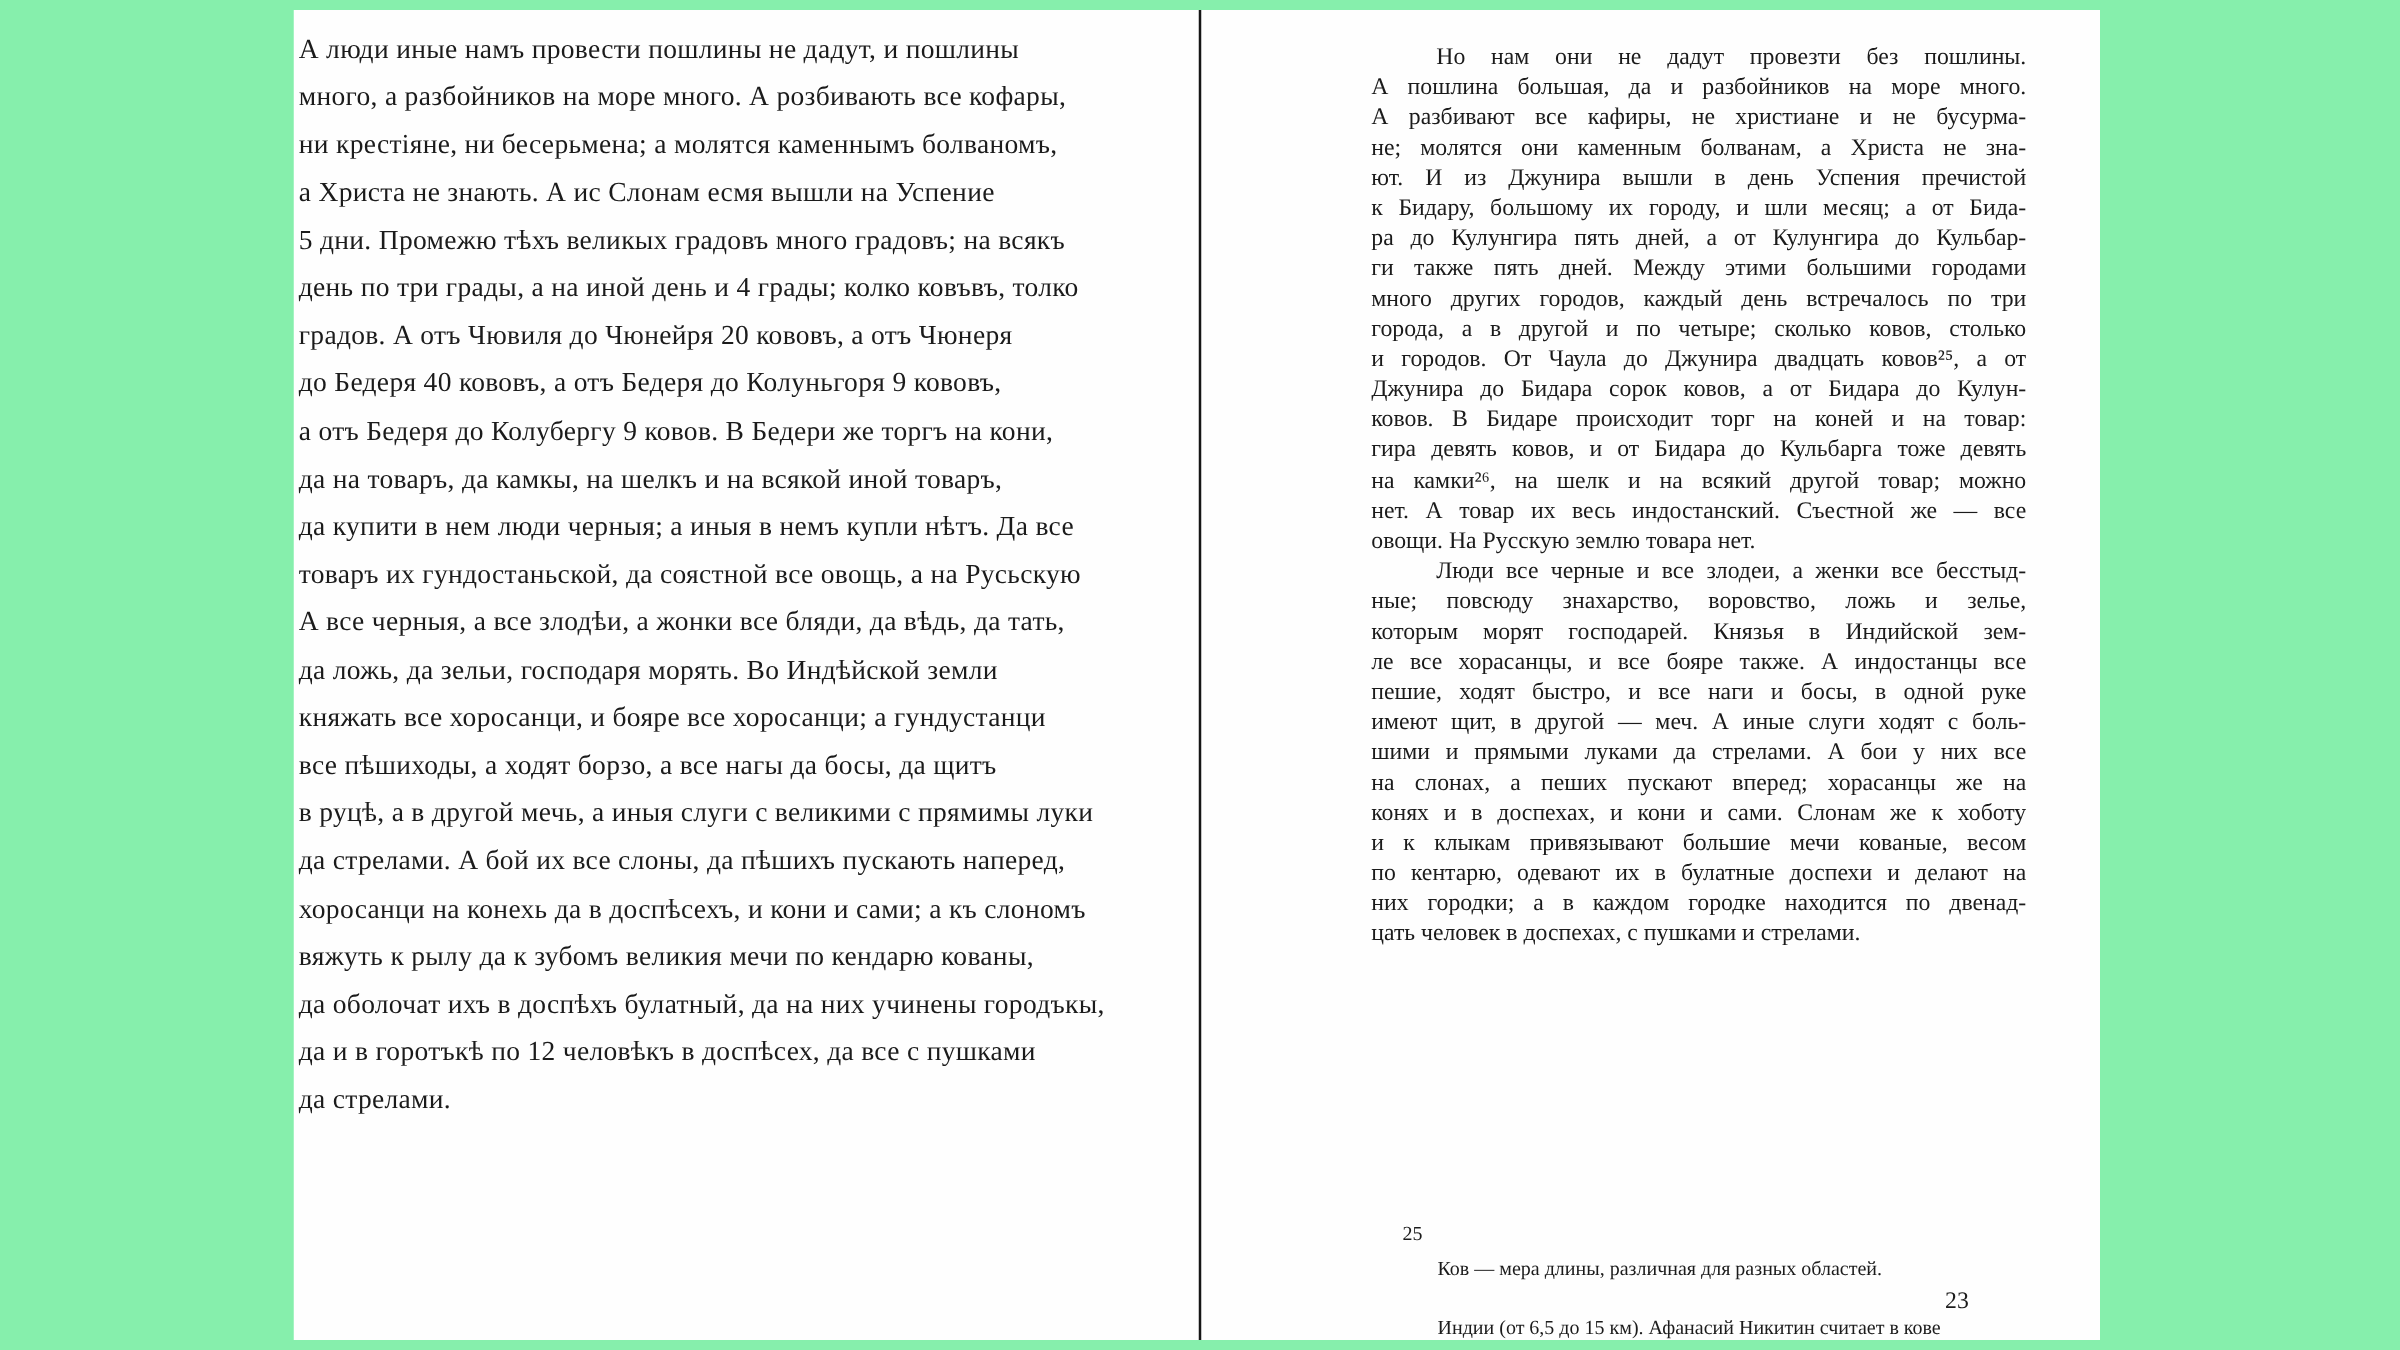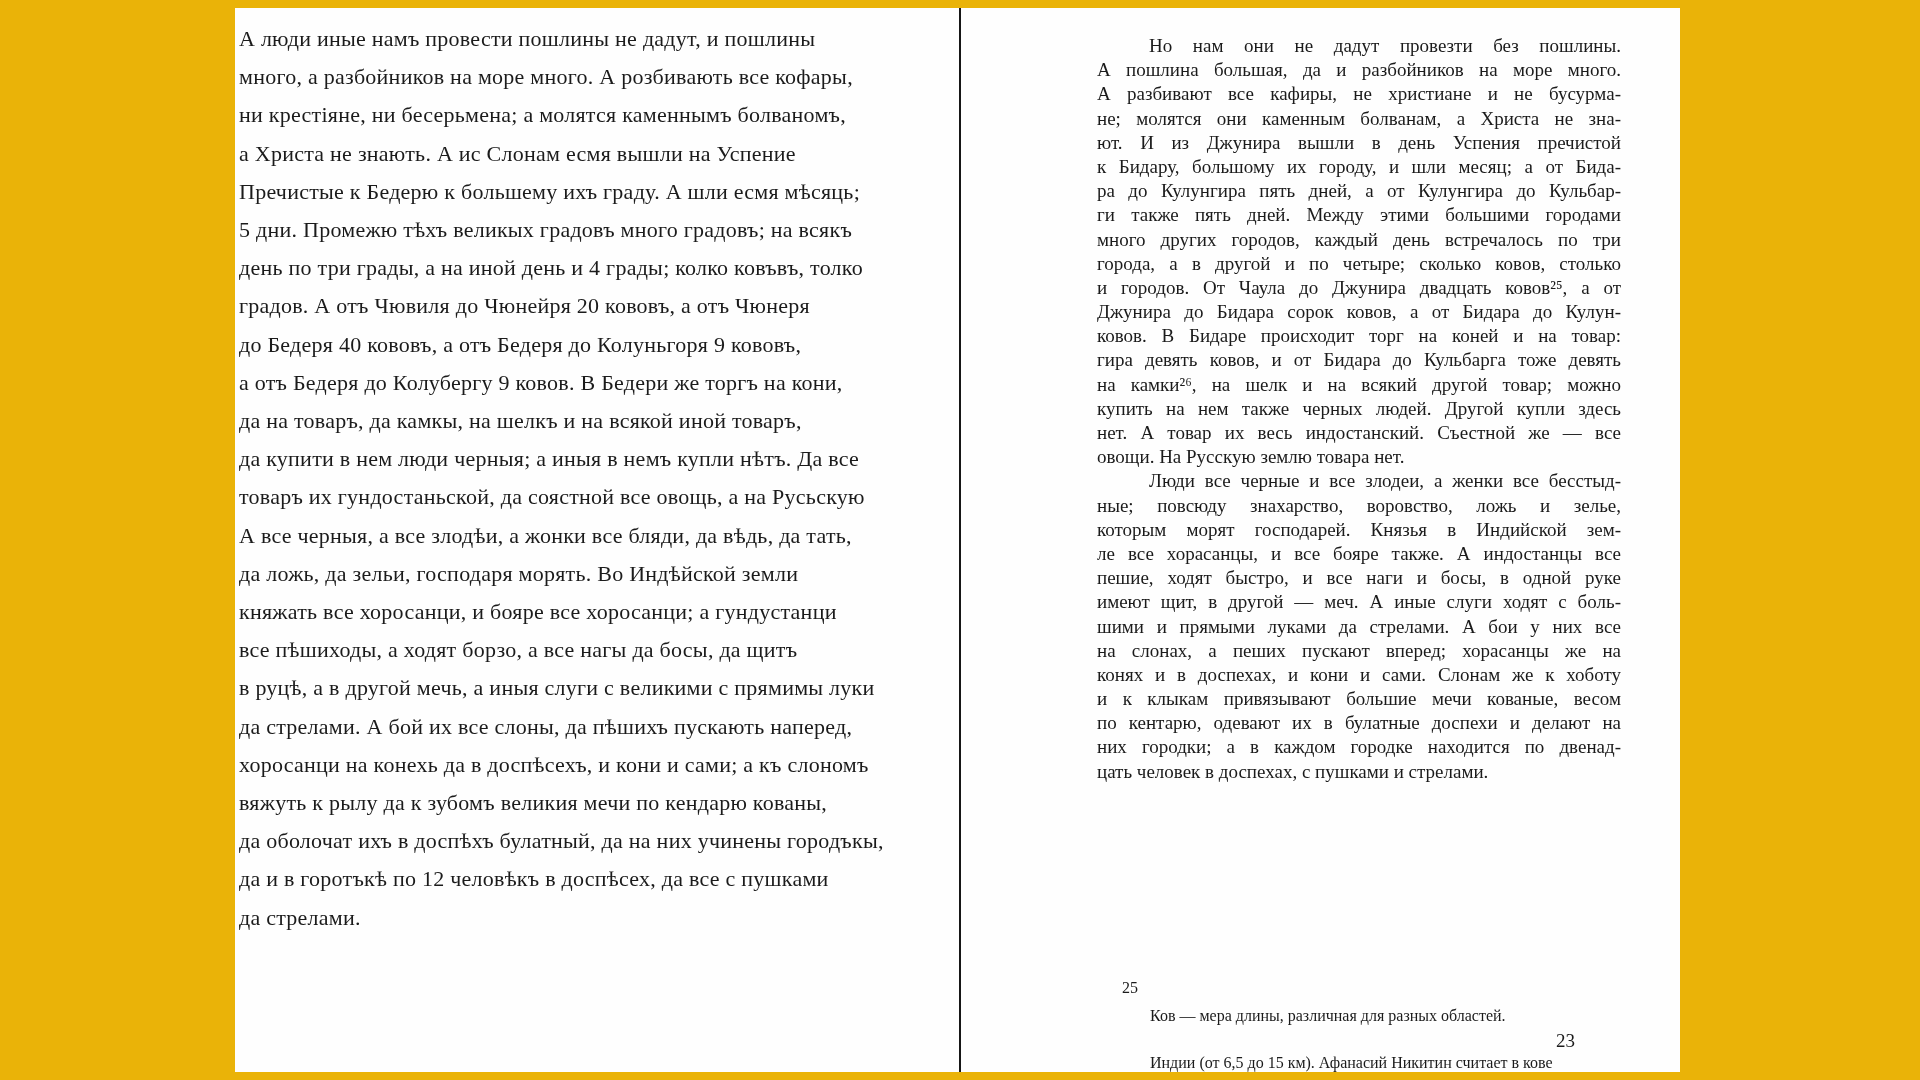--- a/index.html
+++ b/index.html
@@ -1,16 +1,16 @@
 <!DOCTYPE html>
 <html><head>
 <meta charset="utf-8">
 <style>
   html,body{margin:0;padding:0;background:#000;}
-  .stage{position:relative;width:1920px;height:1080px;background:#eab308;overflow:hidden;
+  .stage{position:relative;width:1920px;height:1080px;background:#86efac;overflow:hidden;
          font-family:"Liberation Serif","DejaVu Serif",serif;}
   .spread{position:absolute;left:235px;top:8px;width:1445px;height:1064px;background:#fefefe;color:#1b1b1b;}
   .divider{position:absolute;left:724px;top:0;width:2px;height:100%;background:#161616;}
 
   
   .left-text{position:absolute;left:4px;top:12px;}
   .left-line{font-size:22px;line-height:38.2px;white-space:nowrap;letter-spacing:0.25px;}
 
   
   .right-text{position:absolute;left:862px;top:26px;width:524px;}
@@ -31,21 +31,20 @@
 <body>
 
 <div class="stage">
   <div class="spread">
 
     <div class="left-text" id="left-text">
         <div class="left-line">А люди иные намъ провести пошлины не дадут, и пошлины</div>
         <div class="left-line">много, а разбойников на море много. А розбивають все кофары,</div>
         <div class="left-line">ни крестіяне, ни бесерьмена; а молятся каменнымъ болваномъ,</div>
         <div class="left-line">а Христа не знають. А ис Слонам есмя вышли на Успение</div>
-        <div class="left-line">Пречистые к Бедерю к большему ихъ граду. А шли есмя мѣсяць;</div>
         <div class="left-line">5 дни. Промежю тѣхъ великых градовъ много градовъ; на всякъ</div>
         <div class="left-line">день по три грады, а на иной день и 4 грады; колко ковъвъ, толко</div>
         <div class="left-line">градов. А отъ Чювиля до Чюнейря 20 кововъ, а отъ Чюнеря</div>
         <div class="left-line">до Бедеря 40 кововъ, а отъ Бедеря до Колуньгоря 9 кововъ,</div>
         <div class="left-line">а отъ Бедеря до Колубергу 9 ковов. В Бедери же торгъ на кони,</div>
         <div class="left-line">да на товаръ, да камкы, на шелкъ и на всякой иной товаръ,</div>
         <div class="left-line">да купити в нем люди черныя; а иныя в немъ купли нѣтъ. Да все</div>
         <div class="left-line">товаръ их гундостаньской, да соястной все овощь, а на Русьскую</div>
         <div class="left-line">А все черныя, а все злодѣи, а жонки все бляди, да вѣдь, да тать,</div>
         <div class="left-line">да ложь, да зельи, господаря морять. Во Индѣйской земли</div>
@@ -71,21 +70,20 @@
         <div class="rline">к Бидару, большому их городу, и шли месяц; а от Бида-</div>
         <div class="rline">ра до Кулунгира пять дней, а от Кулунгира до Кульбар-</div>
         <div class="rline">ги также пять дней. Между этими большими городами</div>
         <div class="rline">много других городов, каждый день встречалось по три</div>
         <div class="rline">города, а в другой и по четыре; сколько ковов, столько</div>
         <div class="rline">и городов. От Чаула до Джунира двадцать ковов²⁵, а от</div>
         <div class="rline">Джунира до Бидара сорок ковов, а от Бидара до Кулун-</div>
         <div class="rline">ковов. В Бидаре происходит торг на коней и на товар:</div>
         <div class="rline">гира девять ковов, и от Бидара до Кульбарга тоже девять</div>
         <div class="rline">на камки²⁶, на шелк и на всякий другой товар; можно</div>
-        <div class="rline">купить на нем также черных людей. Другой купли здесь</div>
         <div class="rline">нет. А товар их весь индостанский. Съестной же — все</div>
         <div class="rline para-last">овощи. На Русскую землю товара нет.</div>
         <div class="rline para-first">Люди все черные и все злодеи, а женки все бесстыд-</div>
         <div class="rline">ные; повсюду знахарство, воровство, ложь и зелье,</div>
         <div class="rline">которым морят господарей. Князья в Индийской зем-</div>
         <div class="rline">ле все хорасанцы, и все бояре также. А индостанцы все</div>
         <div class="rline">пешие, ходят быстро, и все наги и босы, в одной руке</div>
         <div class="rline">имеют щит, в другой — меч. А иные слуги ходят с боль-</div>
         <div class="rline">шими и прямыми луками да стрелами. А бои у них все</div>
         <div class="rline">на слонах, а пеших пускают вперед; хорасанцы же на</div>

